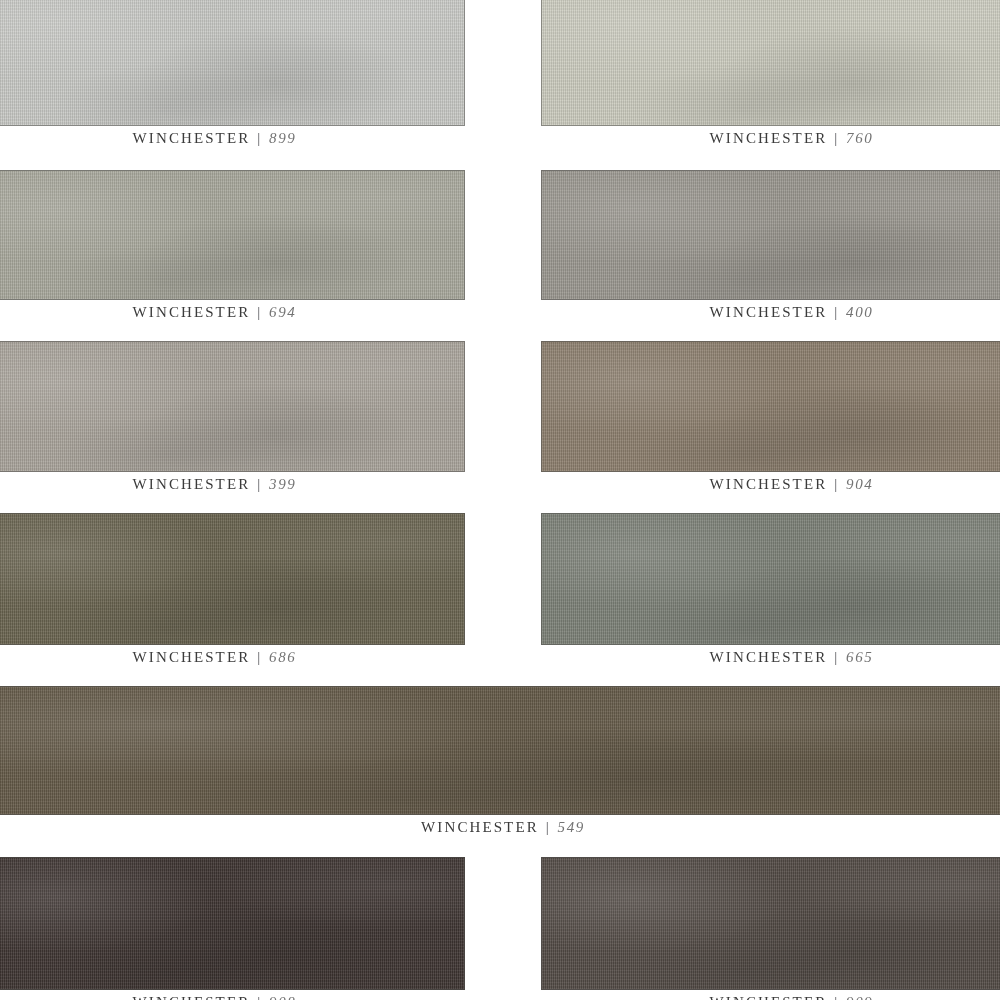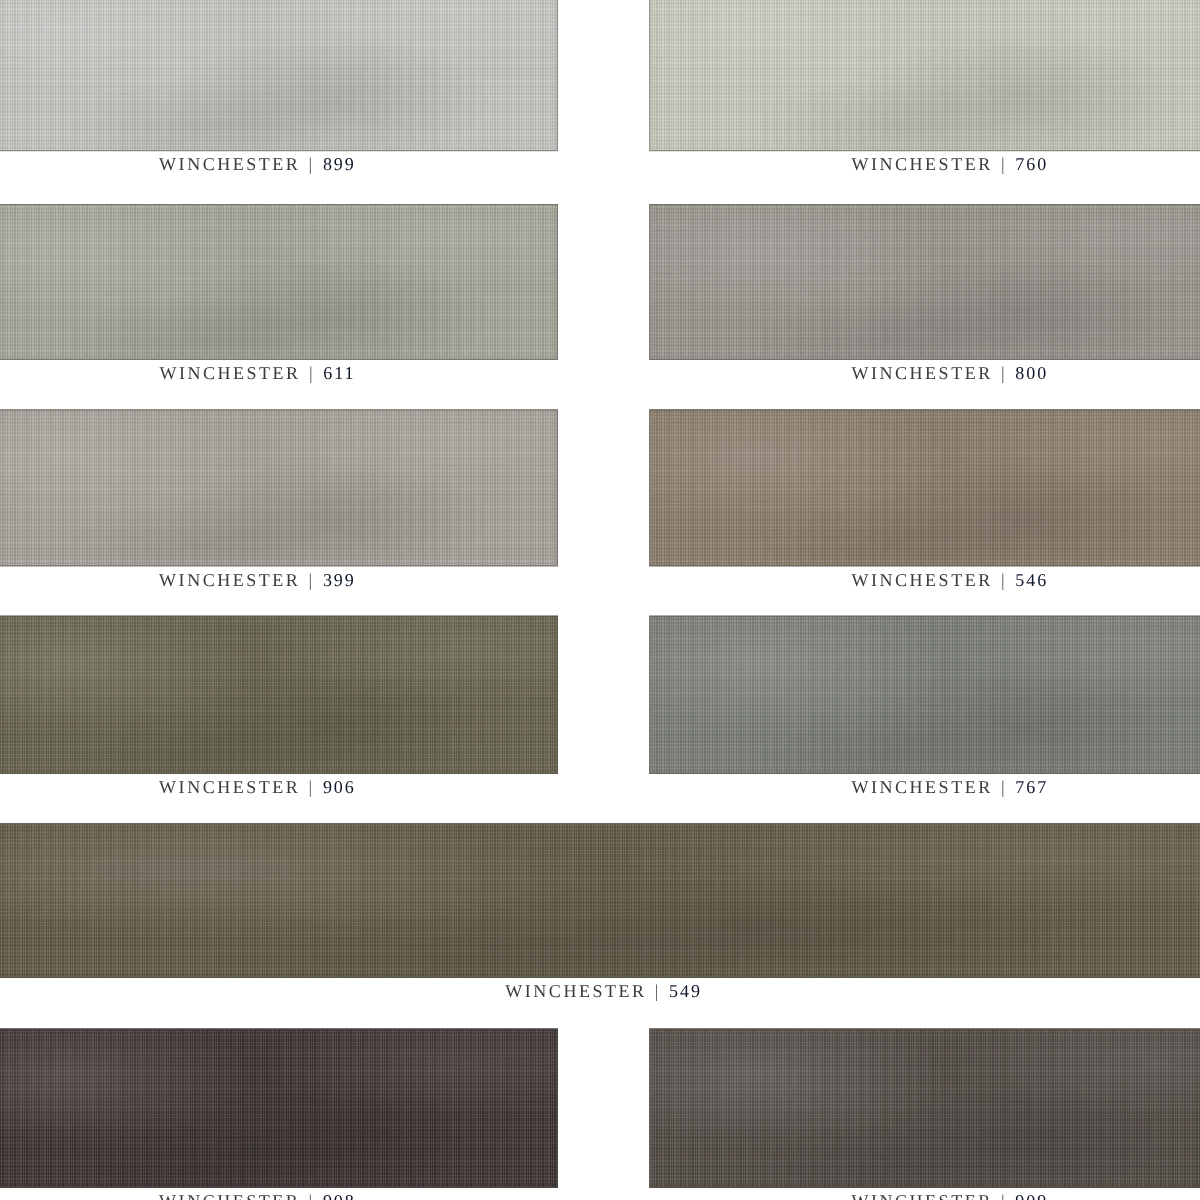--- a/index.html
+++ b/index.html
@@ -48,58 +48,58 @@
   .label{
     position:absolute;left:0;right:0;
     text-align:center;
     font-family:"Liberation Serif", serif;
     font-size:15px;
     letter-spacing:2.1px;
     color:#3b3b3b;
     white-space:nowrap;
     font-weight:400;
   }
-  .label .num{color:#0f172a;letter-spacing:1.6px;}
+  .label .num{color:#737373;letter-spacing:1.6px;font-style:italic;}
   .label .sep{color:#55565a;padding:0 1px;}
 </style>
 </head>
 <body>
 
 <div id="sheet">
     <div class="cell" style="left: -36px; top: -22px; width: 501px; height: 182px;">
       <div class="swatch" title="WINCHESTER | 899" style="height: 148px; background-color: rgb(201, 202, 198);"></div>
       <div class="label" style="top: 152px;"><span>WINCHESTER</span> <span class="sep">|</span> <span class="num">899</span></div>
     </div>
     <div class="cell" style="left: 541px; top: -22px; width: 501px; height: 182px;">
       <div class="swatch" title="WINCHESTER | 901" style="height: 148px; background-color: rgb(204, 204, 191);"></div>
       <div class="label" style="top: 152px;"><span>WINCHESTER</span> <span class="sep">|</span> <span class="num">760</span></div>
     </div>
     <div class="cell" style="left: -36px; top: 170px; width: 501px; height: 164px;">
       <div class="swatch" title="WINCHESTER | 902" style="height: 130px; background-color: rgb(169, 169, 157);"></div>
-      <div class="label" style="top: 134px;"><span>WINCHESTER</span> <span class="sep">|</span> <span class="num">611</span></div>
+      <div class="label" style="top: 134px;"><span>WINCHESTER</span> <span class="sep">|</span> <span class="num">694</span></div>
     </div>
     <div class="cell" style="left: 541px; top: 170px; width: 501px; height: 164px;">
       <div class="swatch" title="WINCHESTER | 900" style="height: 130px; background-color: rgb(155, 152, 144);"></div>
-      <div class="label" style="top: 134px;"><span>WINCHESTER</span> <span class="sep">|</span> <span class="num">800</span></div>
+      <div class="label" style="top: 134px;"><span>WINCHESTER</span> <span class="sep">|</span> <span class="num">400</span></div>
     </div>
     <div class="cell" style="left: -36px; top: 341px; width: 501px; height: 165px;">
       <div class="swatch" title="WINCHESTER | 903" style="height: 131px; background-color: rgb(170, 165, 156);"></div>
       <div class="label" style="top: 135px;"><span>WINCHESTER</span> <span class="sep">|</span> <span class="num">399</span></div>
     </div>
     <div class="cell" style="left: 541px; top: 341px; width: 501px; height: 165px;">
       <div class="swatch" title="WINCHESTER | 904" style="height: 131px; background-color: rgb(141, 127, 110);"></div>
-      <div class="label" style="top: 135px;"><span>WINCHESTER</span> <span class="sep">|</span> <span class="num">546</span></div>
+      <div class="label" style="top: 135px;"><span>WINCHESTER</span> <span class="sep">|</span> <span class="num">904</span></div>
     </div>
     <div class="cell" style="left: -36px; top: 513px; width: 501px; height: 166px;">
       <div class="swatch" title="WINCHESTER | 906" style="height: 132px; background-color: rgb(106, 100, 80);"></div>
-      <div class="label" style="top: 136px;"><span>WINCHESTER</span> <span class="sep">|</span> <span class="num">906</span></div>
+      <div class="label" style="top: 136px;"><span>WINCHESTER</span> <span class="sep">|</span> <span class="num">686</span></div>
     </div>
     <div class="cell" style="left: 541px; top: 513px; width: 501px; height: 166px;">
       <div class="swatch" title="WINCHESTER | 934" style="height: 132px; background-color: rgb(124, 129, 119);"></div>
-      <div class="label" style="top: 136px;"><span>WINCHESTER</span> <span class="sep">|</span> <span class="num">767</span></div>
+      <div class="label" style="top: 136px;"><span>WINCHESTER</span> <span class="sep">|</span> <span class="num">665</span></div>
     </div>
     <div class="cell" style="left: -36px; top: 686px; width: 1078px; height: 163px;">
       <div class="swatch" title="WINCHESTER | 907" style="height: 129px; background-color: rgb(100, 90, 72);"></div>
       <div class="label" style="top: 133px;"><span>WINCHESTER</span> <span class="sep">|</span> <span class="num">549</span></div>
     </div>
     <div class="cell" style="left: -36px; top: 857px; width: 501px; height: 167px;">
       <div class="swatch" title="WINCHESTER | 908" style="height: 133px; background-color: rgb(62, 53, 50);"></div>
       <div class="label" style="top: 137px;"><span>WINCHESTER</span> <span class="sep">|</span> <span class="num">908</span></div>
     </div>
     <div class="cell" style="left: 541px; top: 857px; width: 501px; height: 167px;">

